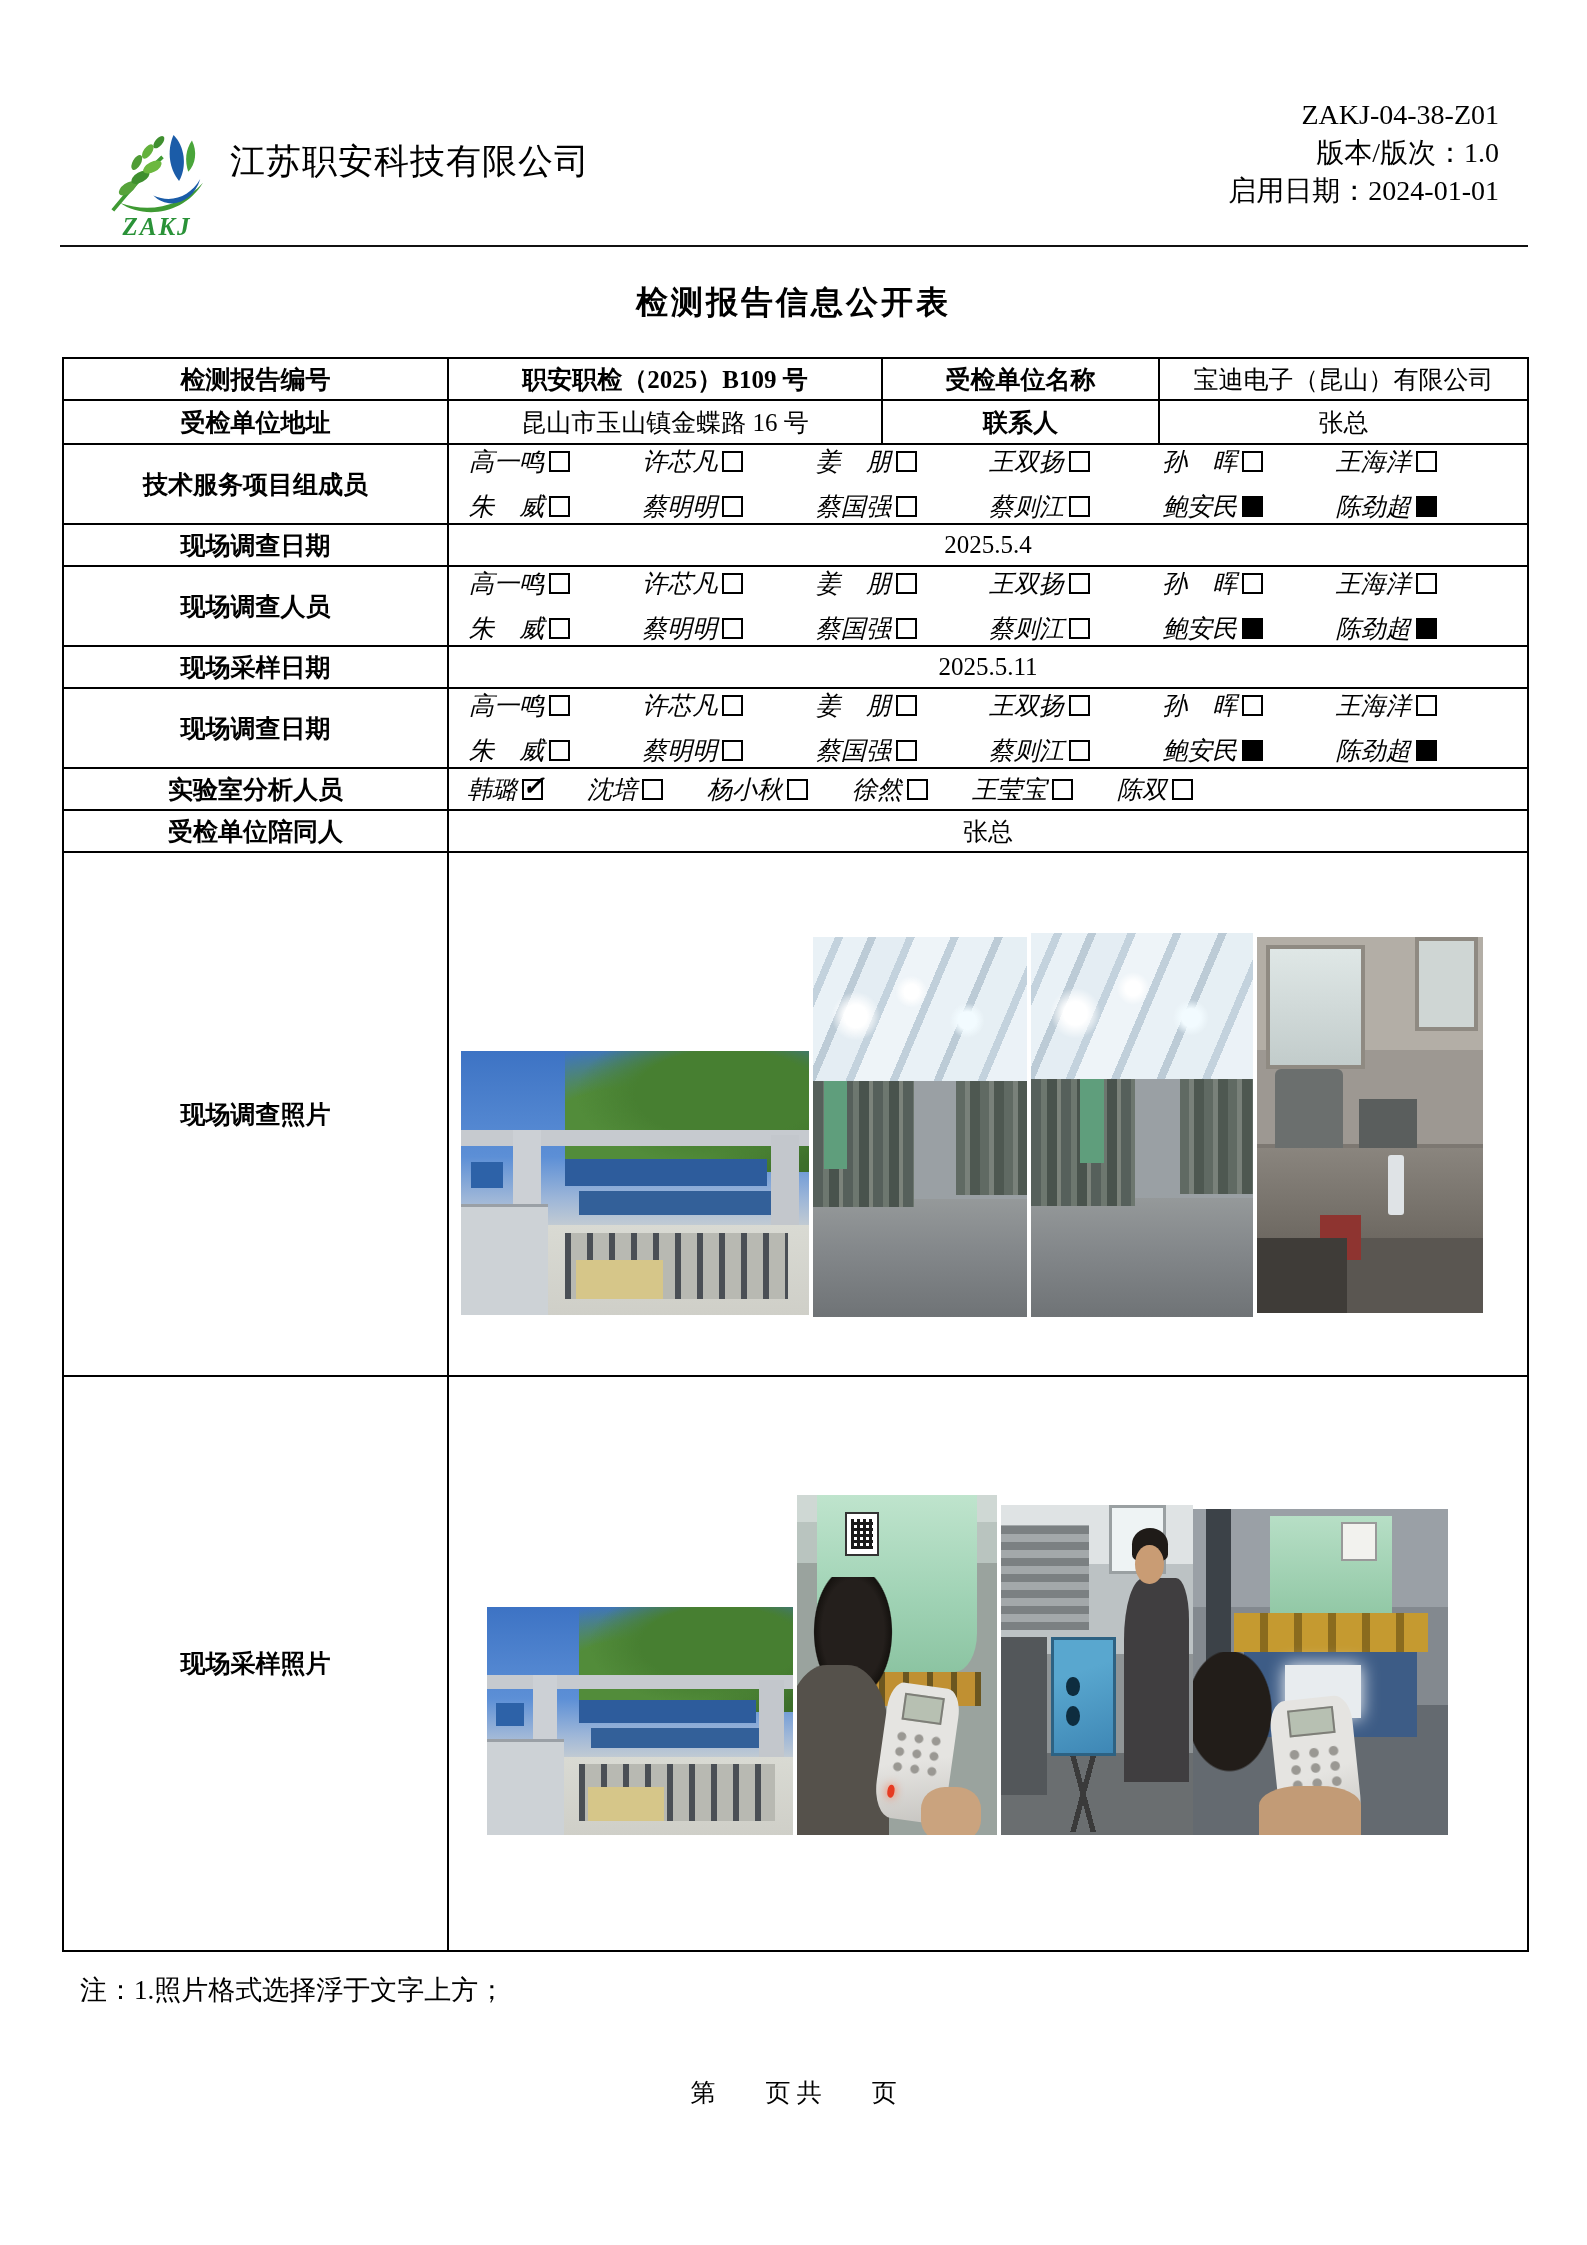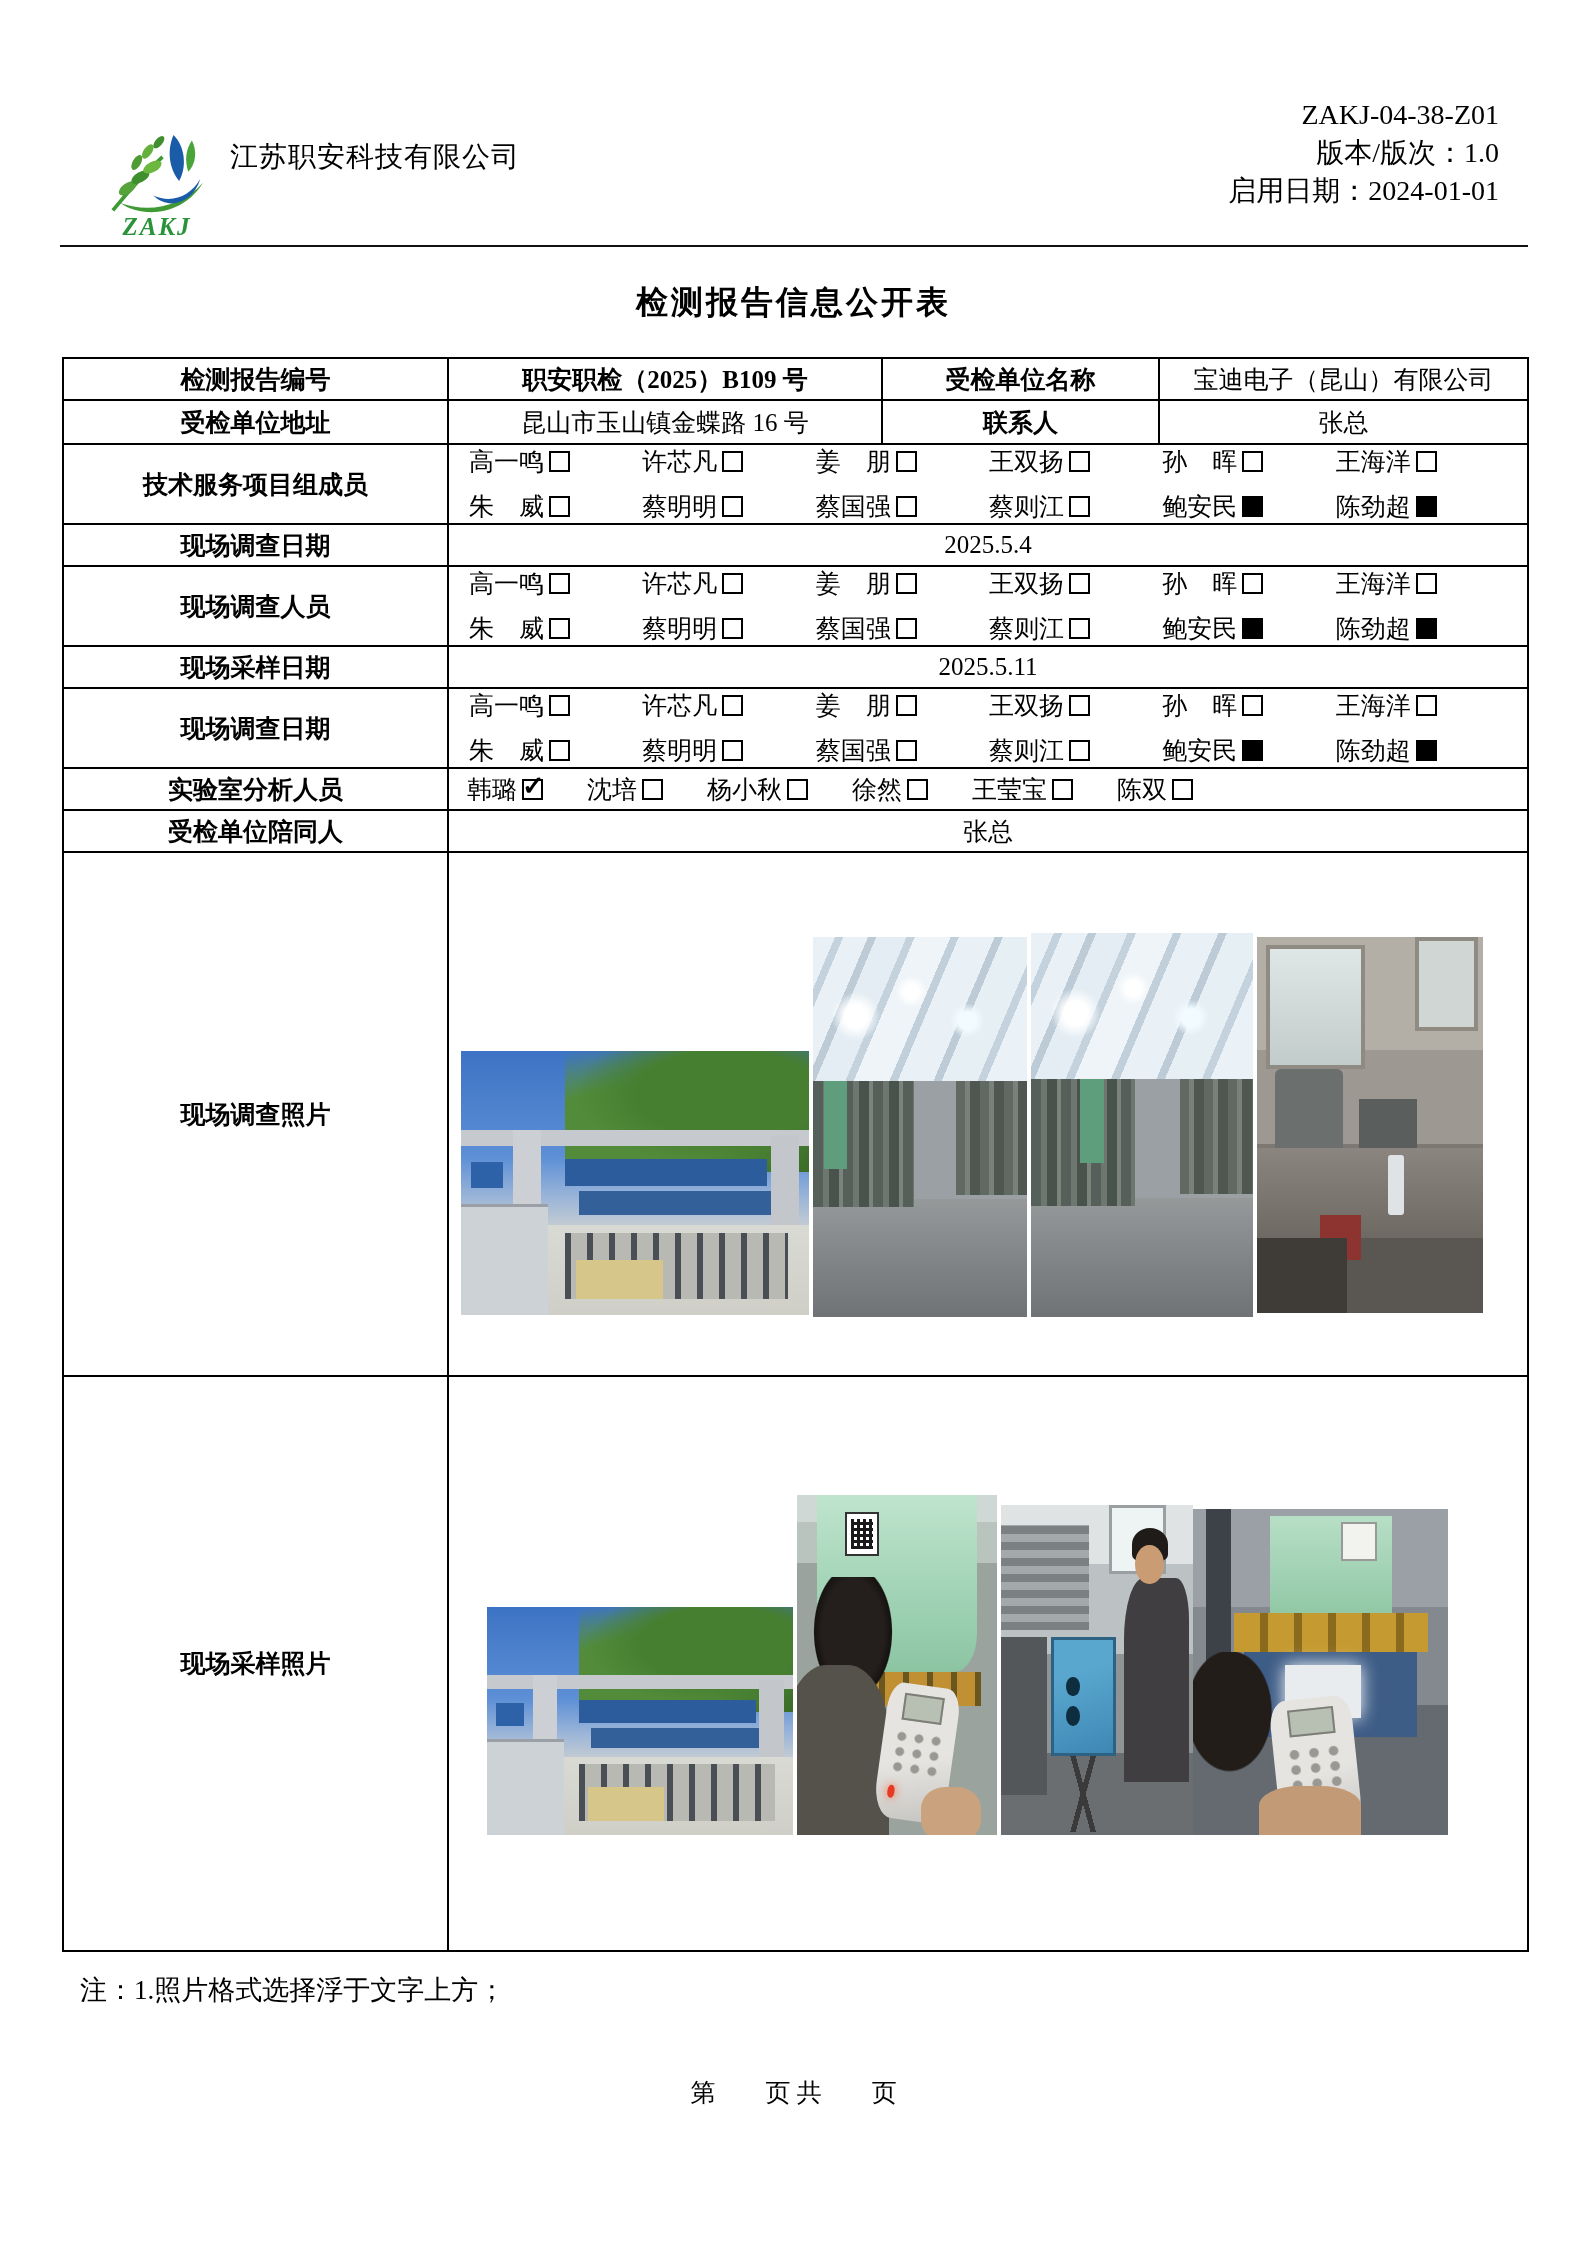--- a/index.html
+++ b/index.html
@@ -3,38 +3,38 @@
 <meta charset="utf-8">
 <style>
   html,body{margin:0;padding:0;background:#ffffff;}
   .page{position:relative;width:1587px;height:2245px;background:#fff;
         font-family:"Liberation Serif","DejaVu Serif",serif;color:#000;overflow:hidden;}
 
   
   .logo-block{position:absolute;left:98px;top:122px;width:118px;text-align:center;}
   .logo-block svg{display:block;margin:0 auto;}
   .logo-word{font-style:italic;font-weight:bold;font-size:25px;letter-spacing:2px;color:#2a9238;line-height:1;}
-  .company-name{position:absolute;left:230px;top:138px;font-size:28px;letter-spacing:1px;}
+  .company-name{position:absolute;left:230px;top:138px;font-size:35px;letter-spacing:1px;}
   .doc-meta{position:absolute;right:88px;top:96px;text-align:right;font-size:28px;line-height:38px;}
   .header-rule{position:absolute;left:60px;top:245px;width:1468px;height:2px;background:#111;}
 
   .page-title{position:absolute;left:0;top:281px;width:100%;text-align:center;
               font-size:32px;font-weight:bold;letter-spacing:3px;}
 
   
   table.report{position:absolute;left:62px;top:357px;width:1465px;border-collapse:collapse;table-layout:fixed;padding-left:33px;}
   table.report td{border:2px solid #000;padding:0;text-align:center;vertical-align:middle;
                   font-size:25px;overflow:hidden;}
   td.b{font-weight:bold;}
   .h42{height:42px;} .h44{height:44px;} .h84{height:80px;}
   .h524{height:524px;} .h575{height:575px;}
 
   .staff-grid{display:grid;grid-template-columns:repeat(6,1fr);row-gap:12px;
               align-content:center;padding:0 18px 0 20px;text-align:left;height:100%;box-sizing:border-box;}
-  .staff-item{display:flex;align-items:center;gap:5px;white-space:nowrap;font-size:25px;}
+  .staff-item{display:flex;align-items:center;gap:5px;white-space:nowrap;font-size:25px;font-style:italic;}
   .lab-row{display:flex;align-items:center;gap:44px;padding-left:18px;text-align:left;}
 
   .cb{width:21px;height:21px;border:2px solid #000;display:inline-block;position:relative;
       background:#fff;flex:none;box-sizing:border-box;}
   .cb[data-state="filled"]{background:#000;}
   .cb[data-state="checked"]::after{content:"✓";position:absolute;left:-2px;top:-8px;
       font-size:27px;font-weight:bold;line-height:1;}
 
   
   td.photocell{position:relative;}

